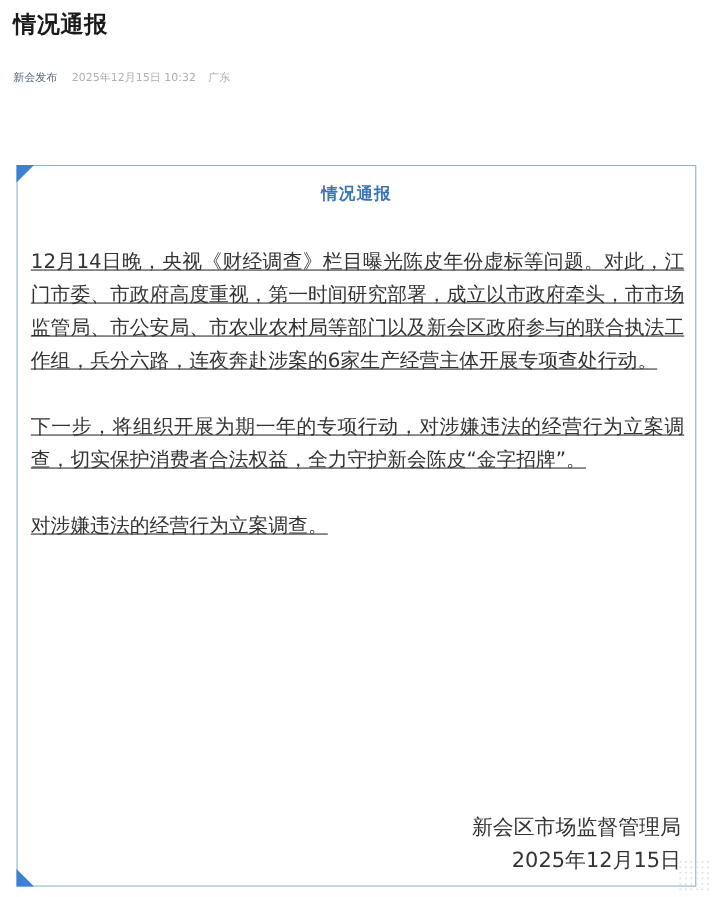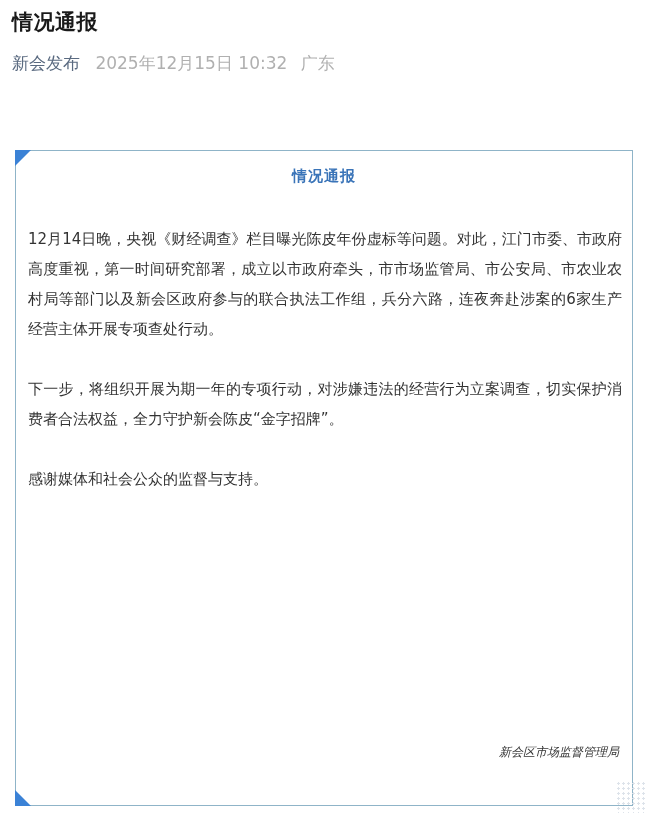--- a/index.html
+++ b/index.html
@@ -9,22 +9,22 @@
       font-family: "DejaVu Sans", "Liberation Sans", sans-serif;
       color: #333333;
       position: relative;
     }
     .article-title {
       position: absolute; left: 12px; top: 8px;
       font-size: 21px; font-weight: bold; color: #1a1a1a;
       letter-spacing: 0.5px;
     }
     .meta {
-      position: absolute; left: 12px; top: 52px;
-      font-size: 17px; color: #b0b0b0;
+      position: absolute; left: 12px; top: 64px;
+      font-size: 10px; color: #b0b0b0;
       white-space: nowrap;
     }
     .meta .source { color: #5a6a80; margin-right: 10px; }
     .meta .time { margin-right: 8px; }
     .frame {
       position: absolute; left: 15px; top: 150px;
       width: 618px; height: 656px;
       border: 1px solid #8fb4c8;
       box-sizing: border-box;
     }
@@ -47,27 +47,28 @@
       background-image: radial-gradient(#dde3ea 1px, transparent 1.3px);
       background-size: 5px 5px;
     }
     .notice-title {
       position: absolute; left: 0; right: 0; top: 16px;
       text-align: center; font-size: 15px; font-weight: bold;
       color: #3a74b8; letter-spacing: 1px;
     }
     .body-text {
       position: absolute; left: 12px; right: 10px; top: 73px;
-      font-size: 15px; line-height: 30px; color: #333333;
+      font-size: 18px; line-height: 30px; color: #333333;
       text-align: justify;
+      text-decoration: underline;
     }
     .body-text p { margin: 0 0 30px 0; }
     .signature {
       position: absolute; right: 13px; top: 586px;
-      text-align: right; font-size: 12px; line-height: 30px; color: #333333; font-style: italic;
+      text-align: right; font-size: 19px; line-height: 30px; color: #333333;
     }
   </style>
 </head>
 <body>
 
 <div class="article-title">情况通报</div>
 
 <div class="meta">
   <span class="source">新会发布</span>
   <span class="time">2025年12月15日 10:32</span>
@@ -77,19 +78,20 @@
 <div class="frame">
   <div class="corner corner-tl"></div>
   <div class="corner corner-bl"></div>
   <div class="dots"></div>
 
   <div class="notice-title">情况通报</div>
 
   <div class="body-text">
     <p>12月14日晚，央视《财经调查》栏目曝光陈皮年份虚标等问题。对此，江门市委、市政府高度重视，第一时间研究部署，成立以市政府牵头，市市场监管局、市公安局、市农业农村局等部门以及新会区政府参与的联合执法工作组，兵分六路，连夜奔赴涉案的6家生产经营主体开展专项查处行动。</p>
     <p>下一步，将组织开展为期一年的专项行动，对涉嫌违法的经营行为立案调查，切实保护消费者合法权益，全力守护新会陈皮“金字招牌”。</p>
-    <p>感谢媒体和社会公众的监督与支持。</p>
+    <p>对涉嫌违法的经营行为立案调查。</p>
   </div>
 
   <div class="signature">
     <div>新会区市场监督管理局</div>
+    <div>2025年12月15日</div>
   </div>
 </div>
 
 </body></html>

